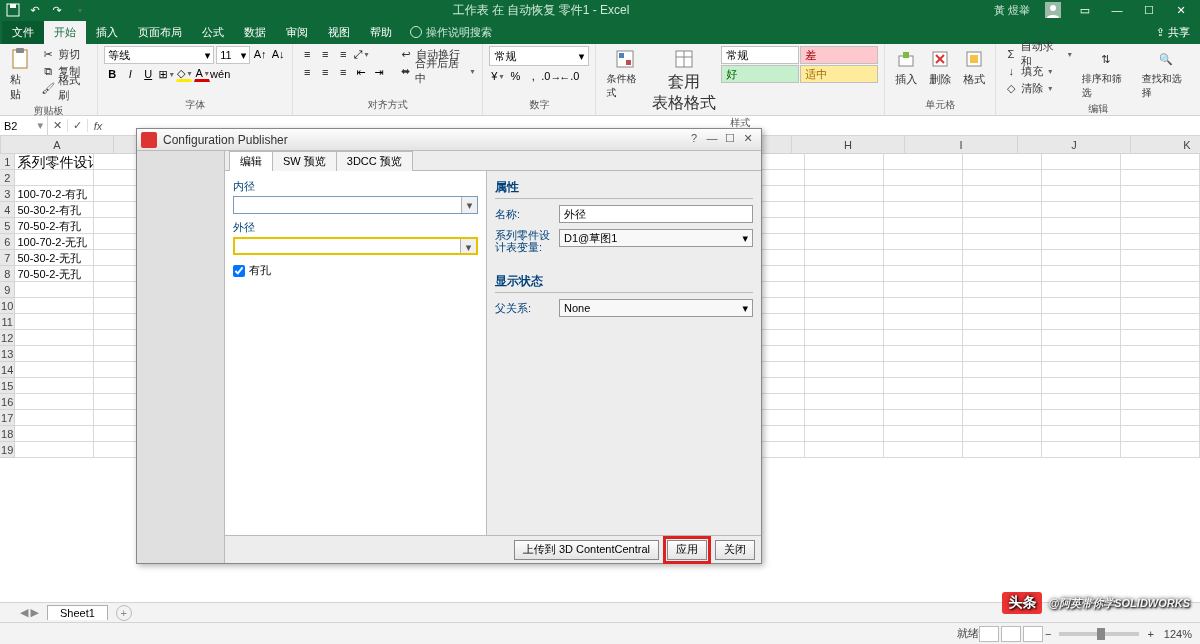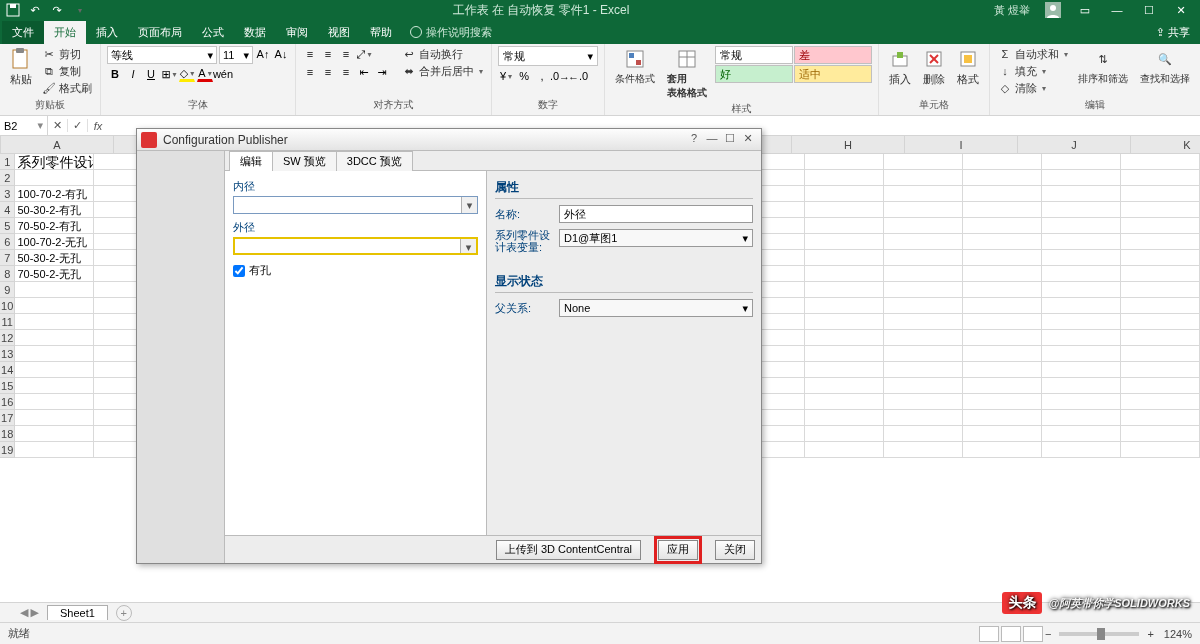--- a/index.html
+++ b/index.html
@@ -47,21 +47,21 @@
 .col-h { width:113px; text-align:center; border-right:1px solid #d4d4d4; color:#444; line-height:18px; background:#e8e8e8;}
 .col-h:first-of-type{width:113px;}
 .rows { position:absolute; top:18px; left:0; right:0; bottom:0; }
 .row { display:flex; height:16px; }
 .row-h { width:22px; background:#e8e8e8; border-right:1px solid #d4d4d4; border-bottom:1px solid #d4d4d4; text-align:center; color:#444; line-height:16px;}
 .cell { width:113px; border-right:1px solid #d9d9d9; border-bottom:1px solid #d9d9d9; padding:0 2px; line-height:16px; overflow:hidden; white-space:nowrap;}
 .sheet-tabs { height:20px; display:flex; align-items:center; border-top:1px solid #d4d4d4; background:#f3f3f3; padding-left:20px; gap:2px;}
 .tab-nav { display:flex; gap:2px; color:#888; margin-right:6px;}
 .sheet-tab { background:#fff; border:1px solid #aeaeae; border-bottom:none; padding:1px 12px; font-size:11px;}
 .plus-tab { width:16px;height:16px;border:1px solid #bbb;border-radius:50%;margin-left:6px;text-align:center;line-height:14px;color:#888;}
-.statusbar { height:22px; background:#f3f3f3; border-top:1px solid #d4d4d4; display:flex; align-items:center; justify-content:space-between; padding:0 8px; color:#444;}
+.statusbar { height:22px; background:#f3f3f3; border-top:1px solid #d4d4d4; display:flex; align-items:center; justify-content:flex-end; padding:0 8px; color:#444;}
 .view-btns { display:flex; gap:2px; align-items:center;}
 .view-btn { width:20px; height:16px; border:1px solid #bbb; background:#fff;}
 .zoom-slider { width:80px; height:4px; background:#ccc; position:relative; margin:0 6px;}
 .zoom-thumb { width:8px; height:12px; background:#888; position:absolute; top:-4px; left:38px;}
 
 .dialog { position:absolute; left:136px; top:128px; width:626px; height:436px; background:#ededed; border:1px solid #888; box-shadow:2px 2px 6px rgba(0,0,0,0.3); display:flex; flex-direction:column;}
 .dlg-title { height:22px; background:linear-gradient(#fdfdfd,#e4e4e4); display:flex; align-items:center; padding:0 4px; border-bottom:1px solid #bbb;}
 .dlg-title .dlg-icon { width:16px;height:16px;background:#d33;border-radius:2px;margin-right:6px;}
 .dlg-title .dlg-text { flex:1; color:#333; font-size:12px;}
 .dlg-title .dlg-ctrl { width:18px;height:16px;text-align:center;color:#555;}
@@ -78,21 +78,21 @@
 .fld-combo { width:100%; height:18px; border:1px solid #7a9ac0; background:#fff; display:flex; align-items:center; justify-content:flex-end;}
 .fld-combo.sel { border:2px solid #e6c200; box-shadow:0 0 0 1px #fff inset;}
 .dd-btn { width:16px; height:100%; border-left:1px solid #b0b0b0; background:#f0f0f0; text-align:center; line-height:16px; color:#555;}
 .chk { display:flex; align-items:center; gap:4px; margin-top:8px;}
 .chk input{ width:12px;height:12px;}
 .prop-section-title { color:#00417a; font-size:12px; font-weight:bold; padding-bottom:2px; border-bottom:1px solid #bbb; margin-bottom:6px;}
 .prop-row { display:flex; align-items:center; margin-bottom:6px; gap:6px;}
 .prop-label { width:58px; color:#00417a; font-size:11px;}
 .prop-input { flex:1; height:18px; border:1px solid #999; background:#fff; padding:0 4px; font-size:11px;}
 .prop-combo { flex:1; height:18px; border:1px solid #999; background:#f8f8f8; padding:0 4px; display:flex; align-items:center; justify-content:space-between;}
-.dlg-footer { height:28px; border-top:1px solid #bbb; display:flex; align-items:center; justify-content:flex-end; padding:0 6px; gap:17px; background:#ededed;}
+.dlg-footer { height:28px; border-top:1px solid #bbb; display:flex; align-items:center; justify-content:flex-end; padding:0 6px; gap:8px; background:#ededed;}
 .dlg-btn { height:20px; padding:0 8px; border:1px solid #888; background:linear-gradient(#fdfdfd,#e4e4e4); font-size:11px;}
 .dlg-btn.hl { outline:3px solid #e02020; outline-offset:1px;}
 .watermark { position:absolute; right:10px; bottom:30px; font-size:26px; font-style:italic; color:rgba(255,255,255,0.95); text-shadow:0 0 4px #000,1px 1px 2px #000; font-weight:bold; display:flex; align-items:center; gap:6px;}
 .wm-badge { background:#e33; color:#fff; font-size:14px; padding:2px 6px; border-radius:3px; font-style:normal;}
 .drop-arrow::after{content:"▾"; font-size:8px; margin-left:2px; color:#666;}
 svg{display:block;}
 </style>
 </head>
 <body>
 
@@ -269,21 +269,21 @@
           <span style="font-size:10px;">条件格式</span>
         </div>
       <div class="big-btn">
           <div class="ic">
             <svg width="20" height="20">
               <rect x="2" y="2" width="16" height="16" fill="#fff" stroke="#888"></rect>
               <line x1="2" y1="8" x2="18" y2="8" stroke="#888"></line>
               <line x1="10" y1="2" x2="10" y2="18" stroke="#888"></line>
             </svg>
           </div>
-          <span style="font-size:10px;white-space:pre;text-align:left;font-weight:bold;">套用
+          <span style="font-size:16px;white-space:pre;text-align:center;">套用
 表格格式</span>
         </div>
       <div style="display:grid;grid-template-columns:1fr 1fr;gap:1px;">
         <div class="style-cell sc-normal">常规</div>
         <div class="style-cell sc-bad">差</div>
         <div class="style-cell sc-good">好</div>
         <div class="style-cell sc-neutral">适中</div>
       </div>
     </div>
     <div class="group-label">样式</div>

